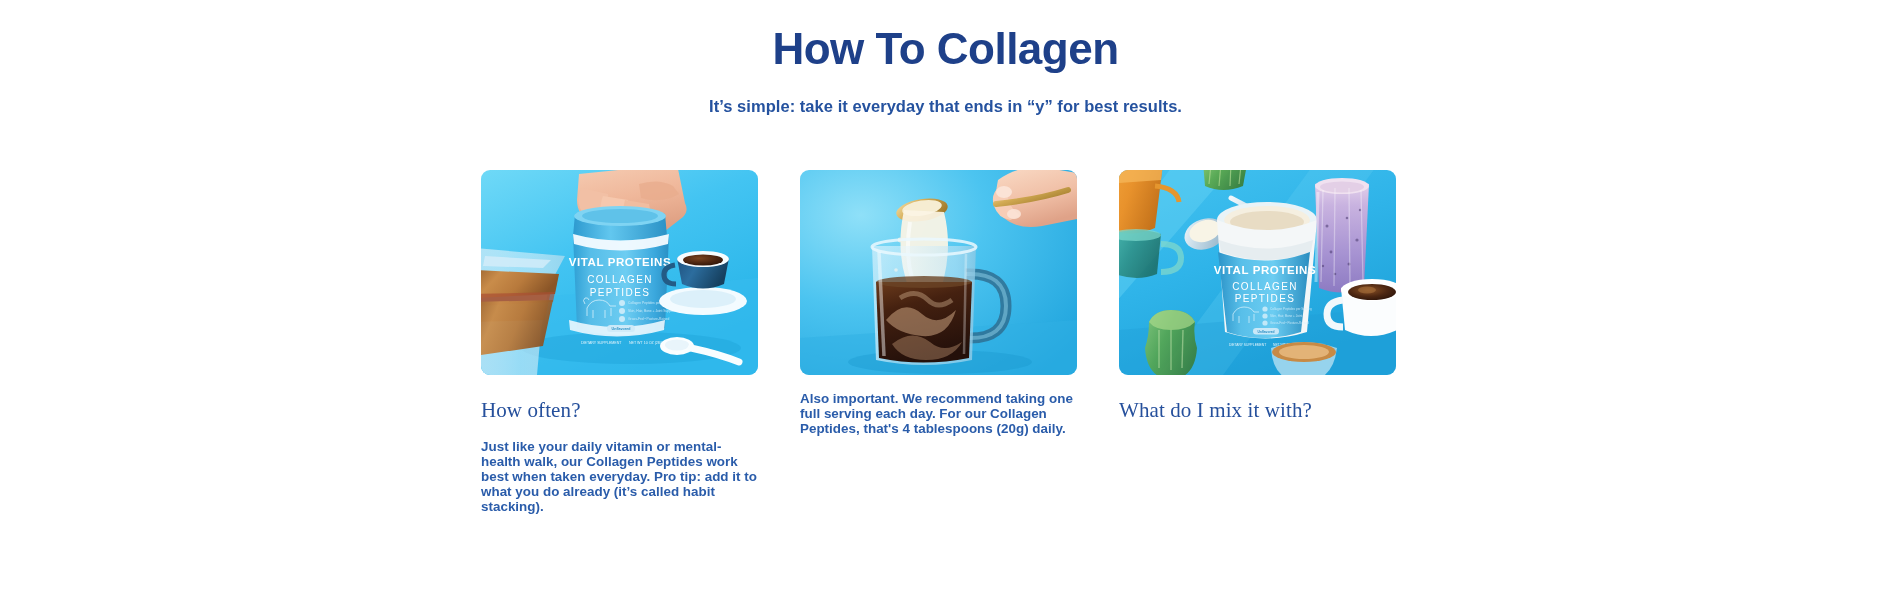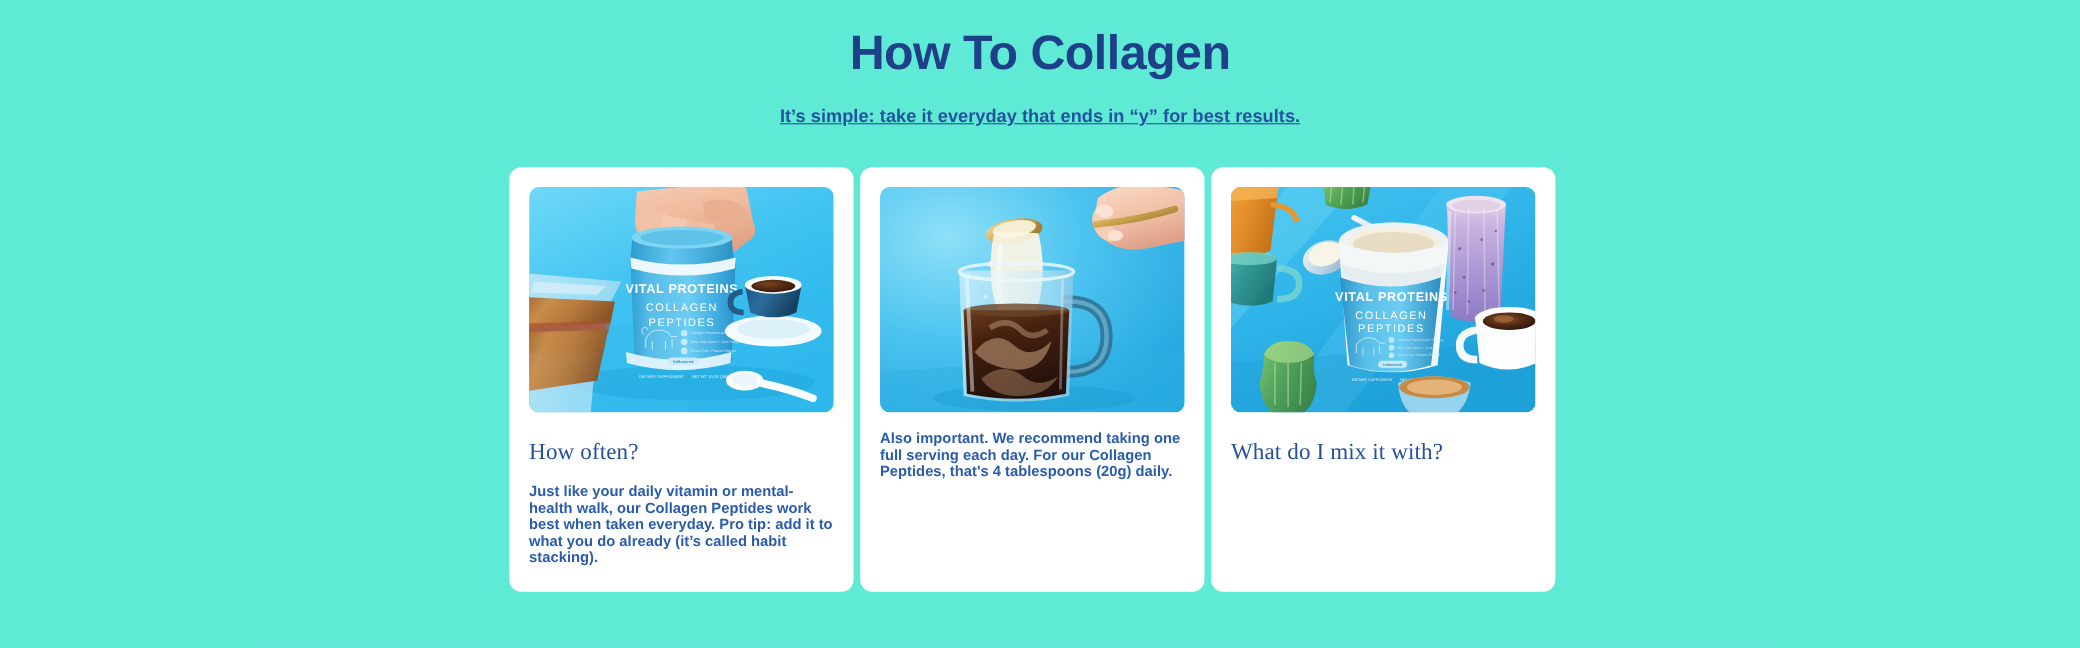--- a/index.html
+++ b/index.html
@@ -14,21 +14,21 @@
   body {
     background: #eaeef0;
     font-family: "Liberation Sans", sans-serif;
     -webkit-font-smoothing: antialiased;
   }
 
   .page {
     position: relative;
     width: 1891px;
     height: 589px;
-    background: #5eead4;
+    background: #ffffff;
   }
 
   
   .header {
     width: 100%;
     text-align: center;
     padding-top: 24px;
   }
 
   .page-title {
@@ -39,21 +39,20 @@
     color: #1e4089;
     line-height: 1.15;
   }
 
   .page-subtitle {
     margin-top: 22px;
     font-size: 16.5px;
     font-weight: 600;
     color: #25529f;
     letter-spacing: 0.05px;
-    text-decoration: underline;
   }
 
   
   .cards-row {
     position: absolute;
     left: 463px;
     top: 152px;
     width: 972px;
     display: flex;
     gap: 6px;

